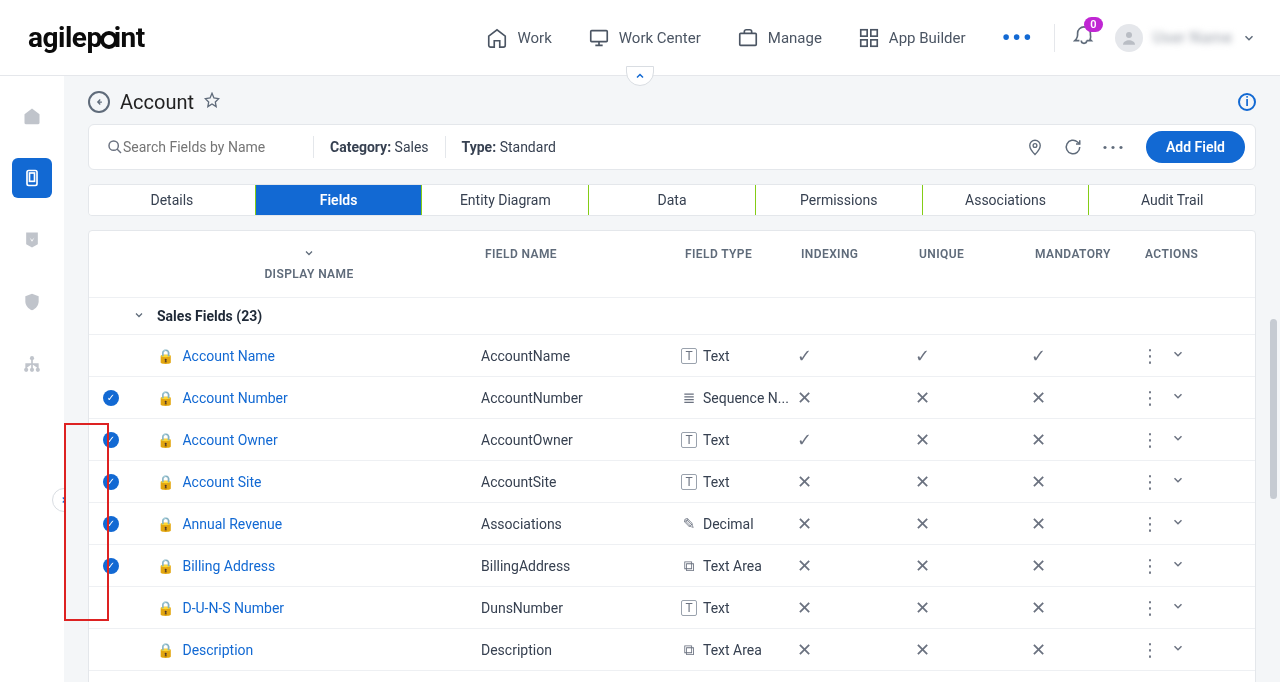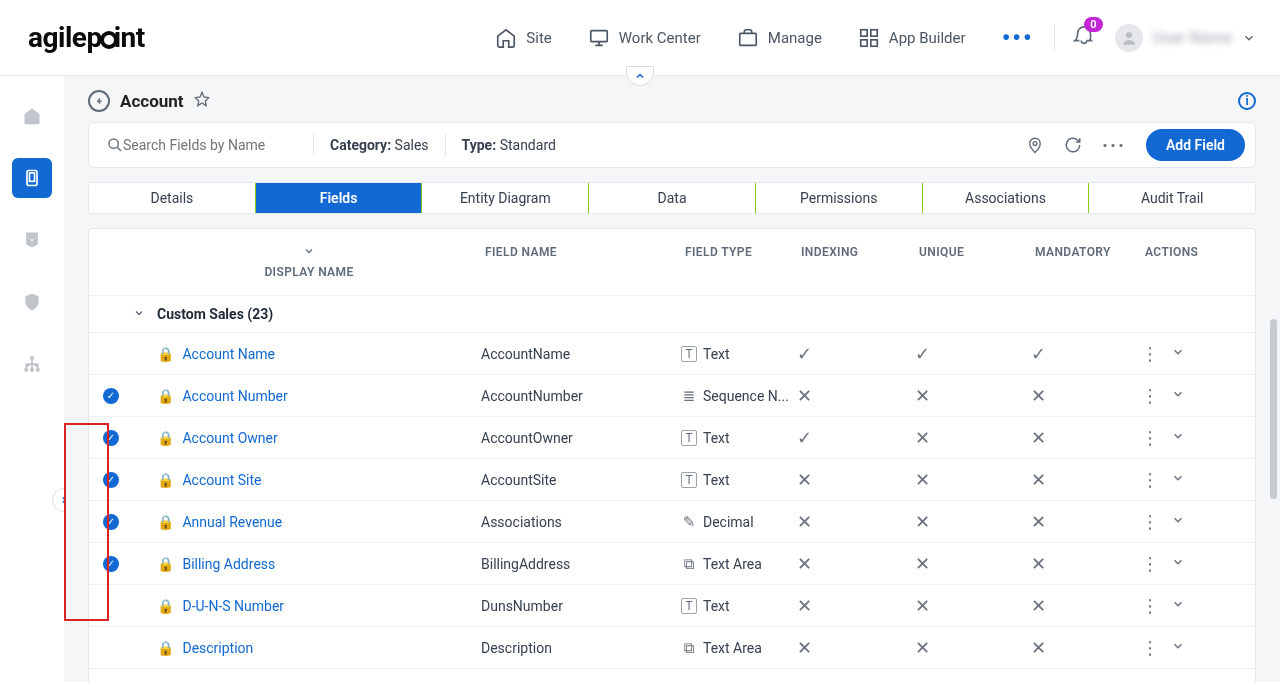--- a/index.html
+++ b/index.html
@@ -23,21 +23,21 @@
 
 .shell { display:flex; height:calc(100% - 76px); }
 .sidebar { width:64px; background:#fff; display:flex; flex-direction:column; align-items:center; gap:22px; padding-top:20px; position:relative; }
 .side-icon { width:40px; height:40px; display:flex; align-items:center; justify-content:center; color:#c0c4cb; border-radius:6px; cursor:pointer; }
 .side-icon.active { background:#1269d3; color:#fff; }
 .side-expand { position:absolute; top:412px; left:52px; width:24px; height:24px; border:1px solid #d9dde2; border-radius:50%; background:#fff; color:#1269d3; display:flex; align-items:center; justify-content:center; font-size:12px; cursor:pointer; }
 .main { flex:1; background:#f4f6f8; padding:0 24px 14px 24px; overflow:hidden; position:relative; }
 
 .title-row { display:flex; align-items:center; gap:10px; padding:14px 0 10px 0; color:#222; }
 .back-btn { width:22px; height:22px; border:2px solid #5f6b7a; border-radius:50%; display:flex; align-items:center; justify-content:center; cursor:pointer; color:#5f6b7a; font-size:12px; }
-.title { font-size:17px; font-weight:700; }
+.title { font-size:20px; font-weight:400; }
 .star { color:#5f6b7a; cursor:pointer; }
 .info-icon { margin-left:auto; color:#1269d3; width:18px; height:18px; border:2px solid #1269d3; border-radius:50%; display:flex; align-items:center; justify-content:center; font-size:12px; font-weight:700; cursor:pointer; }
 
 .filter-bar { background:#fff; border:1px solid #e4e7eb; border-radius:6px; height:46px; display:flex; align-items:center; padding:0 10px 0 18px; gap:16px; }
 .search-wrap { display:flex; align-items:center; color:#6b7280; width:190px; }
 .search-input { border:none; outline:none; font-size:14px; color:#6b7280; width:150px; }
 .vdiv { width:1px; height:22px; background:#e4e7eb; }
 .kv { font-size:14px; color:#374151; }
 .kv b { font-weight:700; }
 .filter-right { margin-left:auto; display:flex; align-items:center; gap:20px; }
@@ -85,21 +85,21 @@
 
 <div class="header">
   <div class="logo">
     <span>agilep</span><span class="dot"></span><span>int</span>
   </div>
   <div class="nav">
     <div class="nav-item">
       <svg width="22" height="22" viewBox="0 0 24 24" fill="none" stroke-width="1.8">
           <path d="M3 10l9-7 9 7v10a2 2 0 0 1-2 2h-4v-7h-6v7H5a2 2 0 0 1-2-2z"></path>
         </svg>
-      <span>Site</span>
+      <span>Work</span>
     </div>
     <div class="nav-item">
       <svg width="22" height="22" viewBox="0 0 24 24" fill="none" stroke-width="1.8">
           <rect x="3" y="4" width="18" height="12" rx="1"></rect>
           <path d="M8 20h8M12 16v4"></path>
         </svg>
       <span>Work Center</span>
     </div>
     <div class="nav-item">
       <svg width="22" height="22" viewBox="0 0 24 24" fill="none" stroke-width="1.8">
@@ -255,21 +255,21 @@
         <div class="col-ftype">FIELD TYPE</div>
         <div class="col-idx">INDEXING</div>
         <div class="col-uniq">UNIQUE</div>
         <div class="col-mand">MANDATORY</div>
         <div class="col-act">ACTIONS</div>
       </div>
       <div class="group-row">
         <span class="chev"><svg width="12" height="12" viewBox="0 0 24 24" fill="none" stroke="currentColor" stroke-width="2.5">
               <path d="M6 9l6 6 6-6"></path>
             </svg></span>
-        <span>Custom Sales</span>&nbsp;<span>(23)</span>
+        <span>Sales Fields</span>&nbsp;<span>(23)</span>
       </div>
       <div id="rows">
           <div class="row">
             <div class="sel-cell"></div>
             <div class="disp-cell">
               <span class="lock">🔒</span>
               <span class="link">Account Name</span>
             </div>
             <div class="fname-cell">AccountName</div>
             <div class="ftype-cell">

